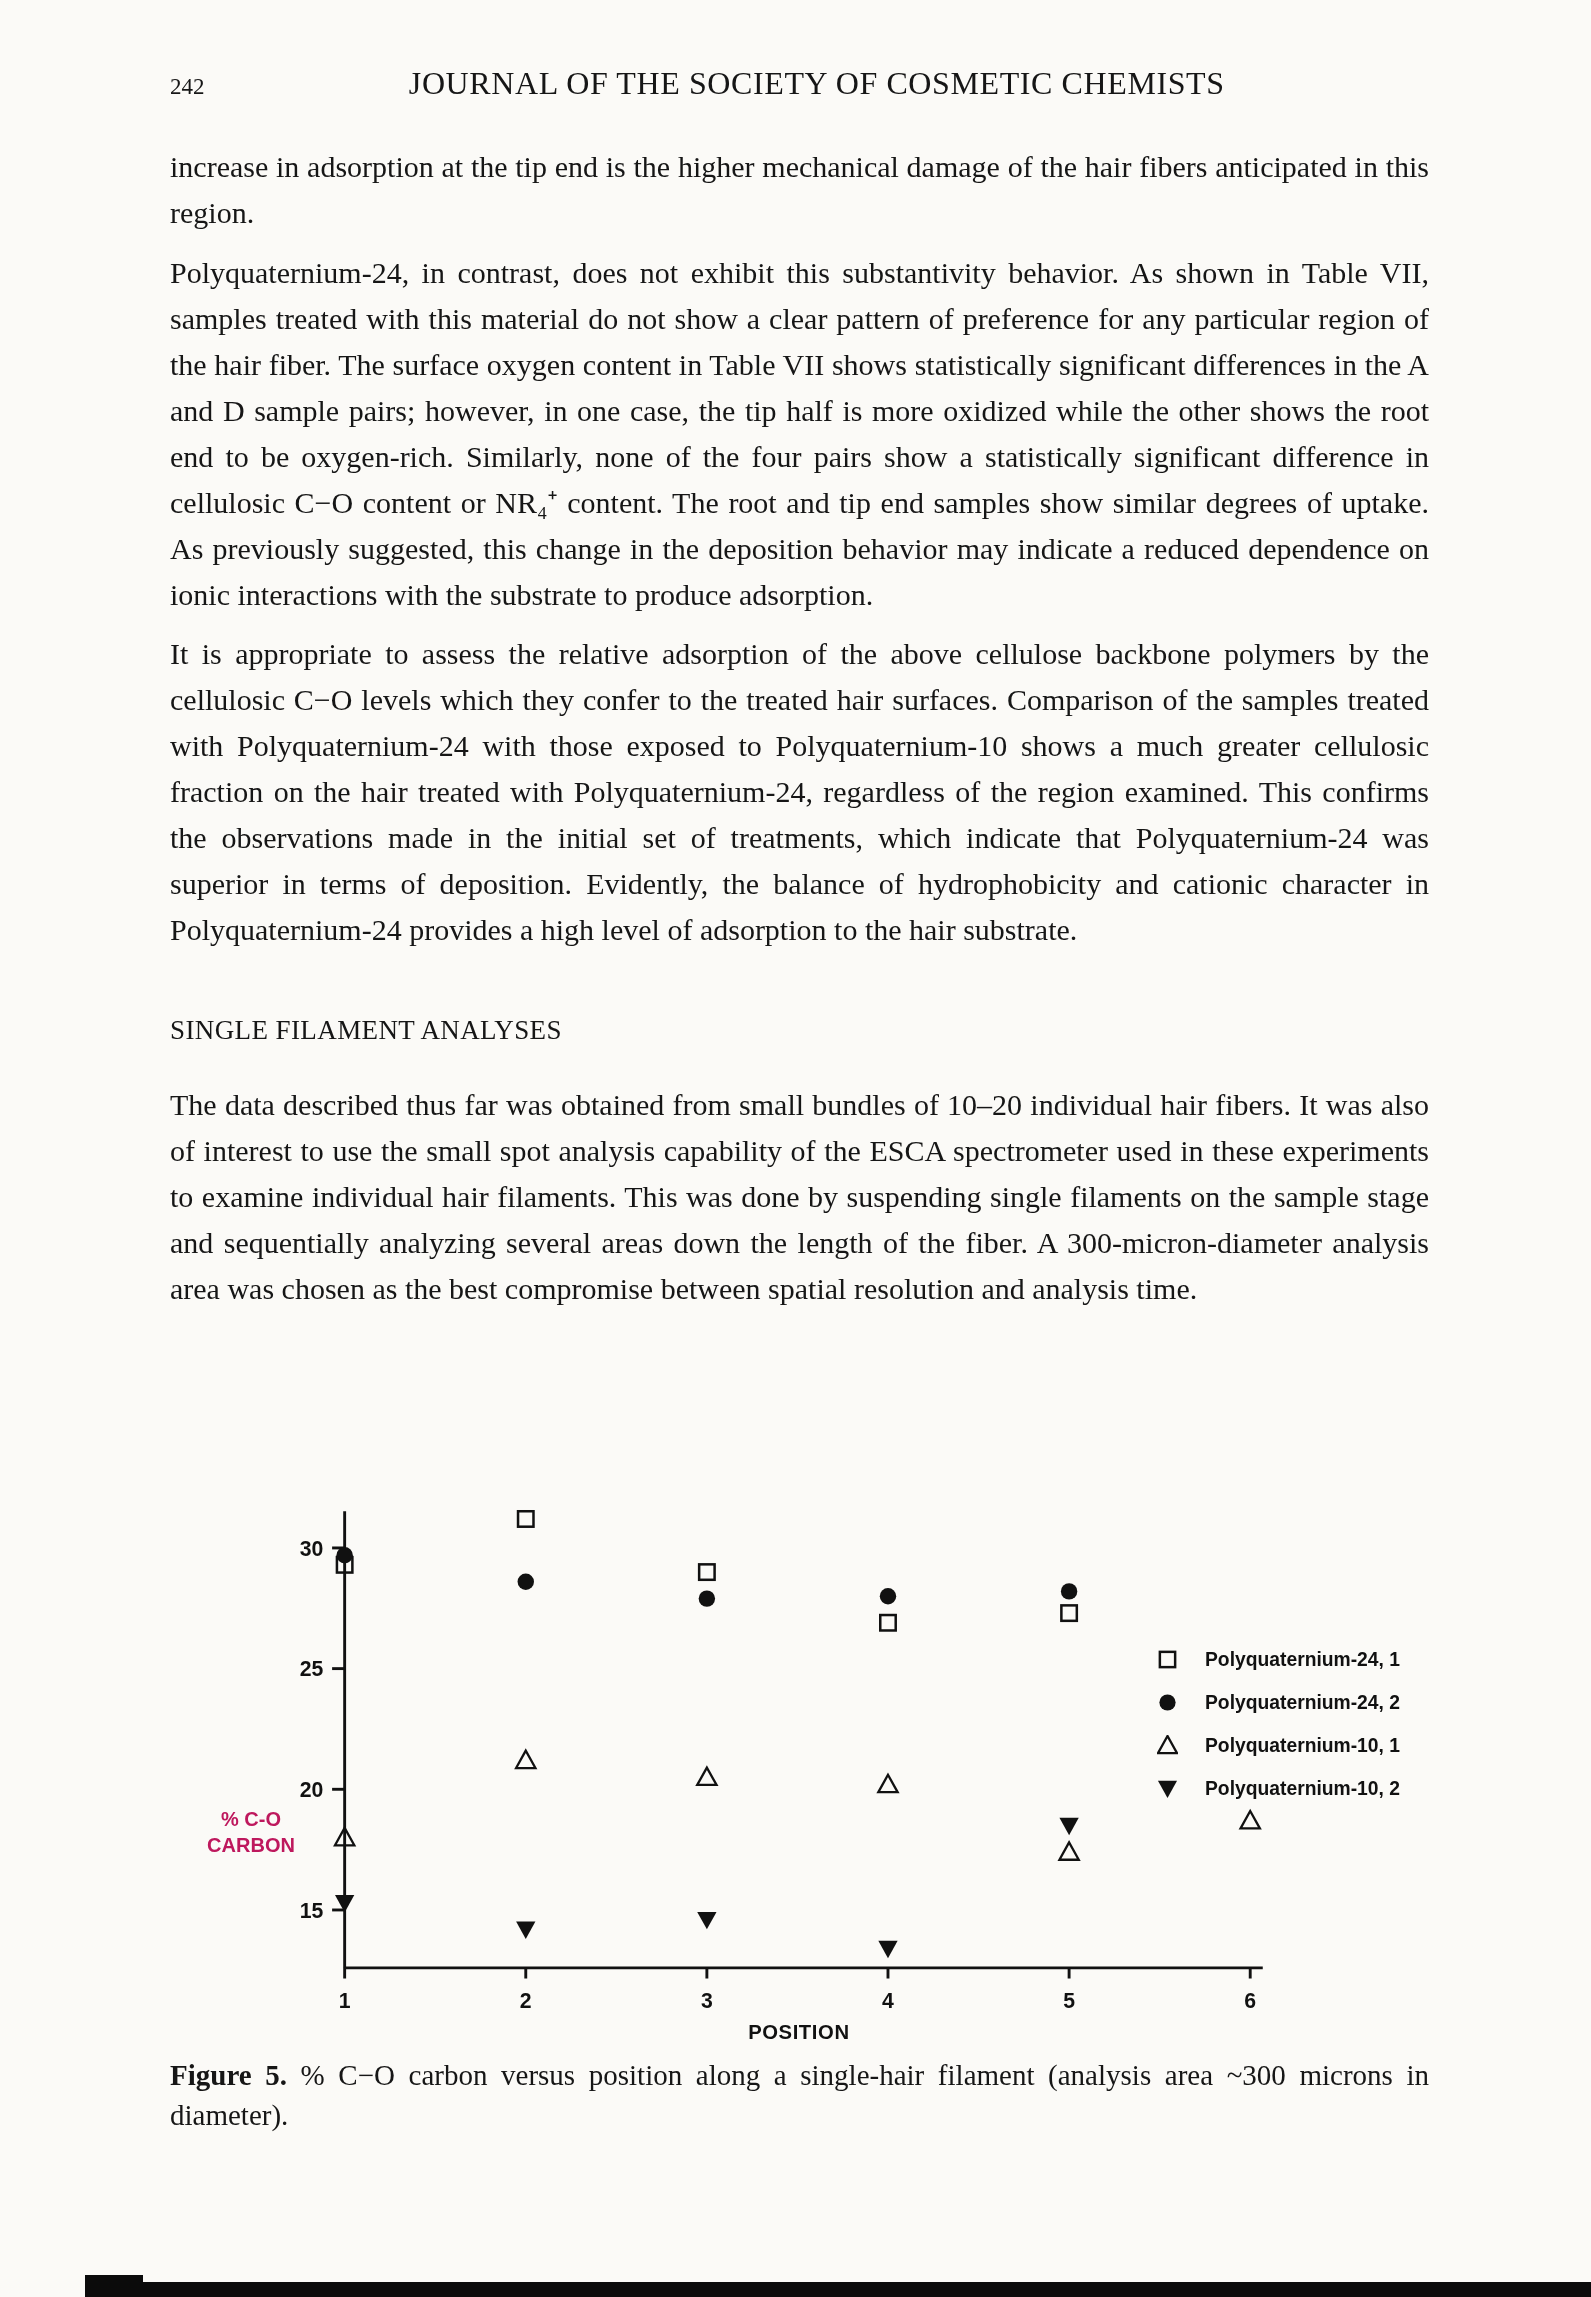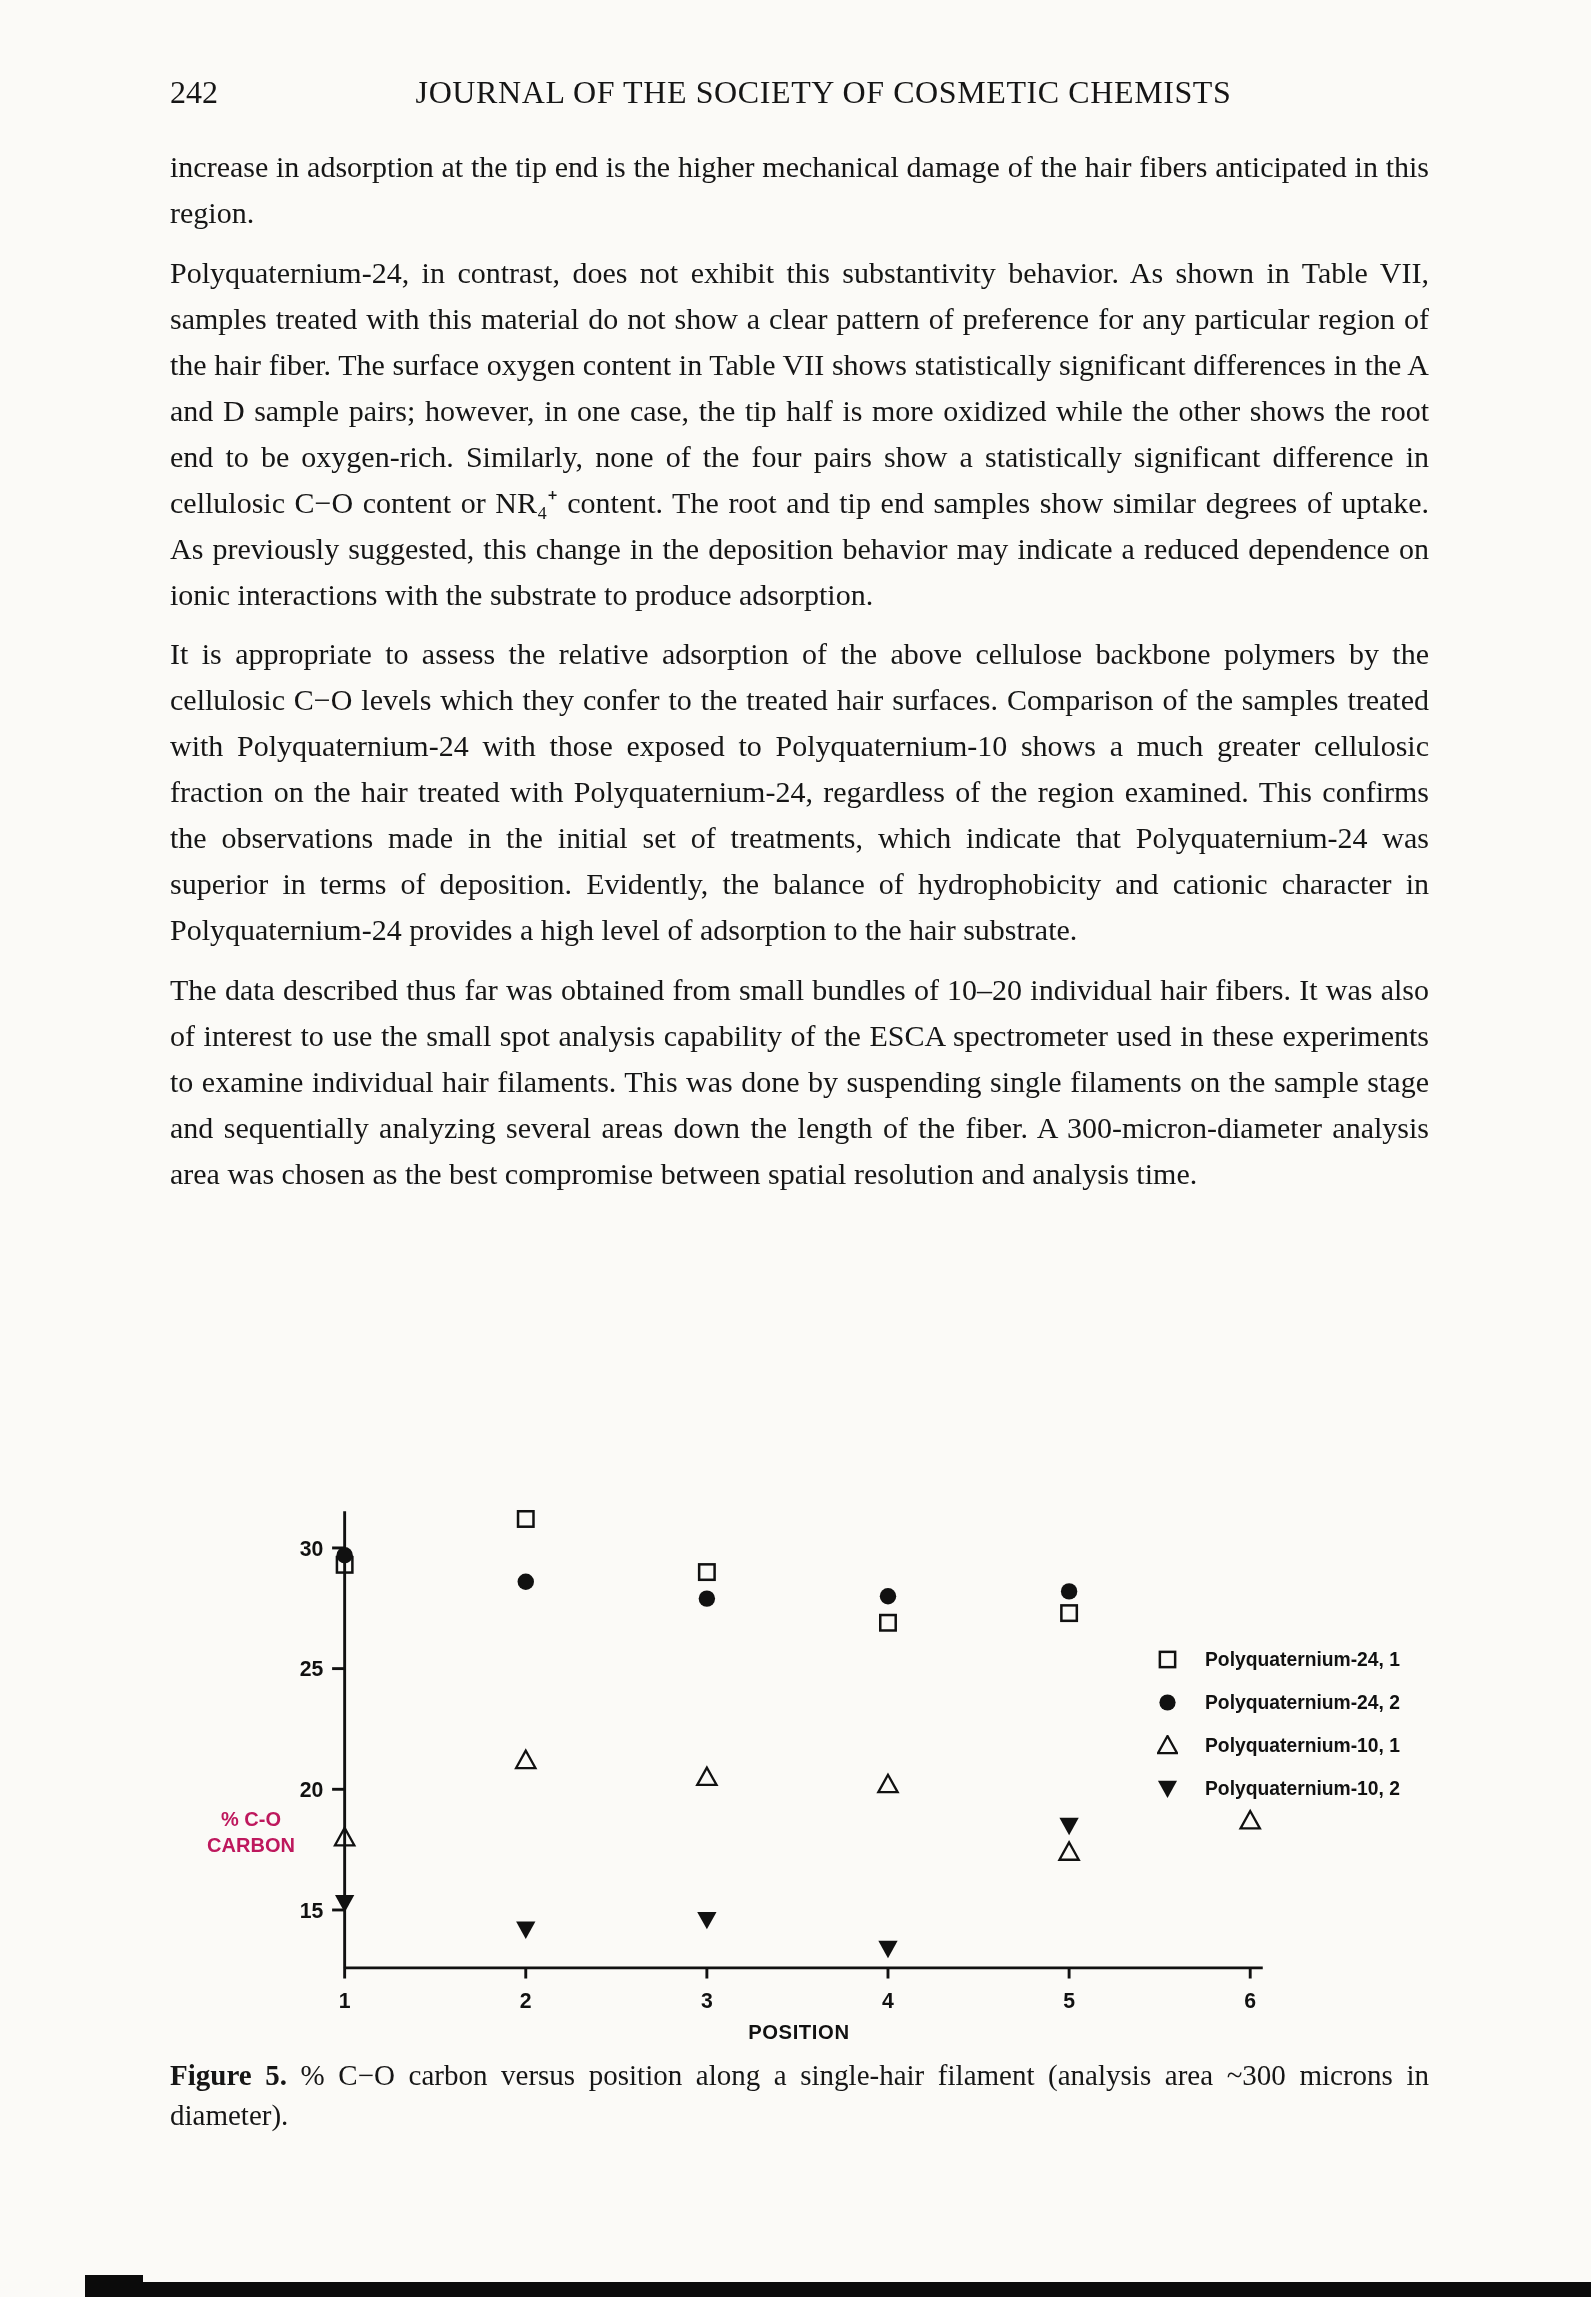--- a/index.html
+++ b/index.html
@@ -3,21 +3,21 @@
 <meta charset="utf-8">
 <style>
   *{box-sizing:border-box;}
   html,body{margin:0;padding:0;}
   body{
     width:1591px;height:2298px;position:relative;overflow:hidden;
     background:#fbfaf7;color:#161616;
     font-family:"Liberation Serif",serif;
   }
   .page-header{position:absolute;top:54px;left:170px;width:1259px;display:flex;align-items:baseline;}
-  .page-number{font-size:32px;margin-top:20px;}
+  .page-number{font-size:23px;margin-top:20px;}
   .journal-title{flex:1;text-align:center;font-size:32px;letter-spacing:0.6px;white-space:nowrap;}
   .body-text{position:absolute;top:144px;left:170px;width:1259px;font-size:30px;line-height:46px;text-align:justify;}
   .body-text p{margin:0 0 13.5px 0;}
   .section-heading{font-size:27px;font-weight:400;letter-spacing:0.4px;margin:54px 0 29px 0;text-align:left;}
   .figure{position:absolute;left:0;top:1487px;width:1591px;height:565px;}
   #chart-svg{position:absolute;left:0;top:0;}
   #chart-svg text{font-family:"Liberation Sans",sans-serif;font-weight:bold;fill:#111;}
   #chart-svg text.tick{font-size:22px;}
   #chart-svg text.axis-label{font-size:21px;letter-spacing:0.6px;}
   .y-axis-label{
@@ -37,20 +37,21 @@
 
 <div class="page-header">
   <span class="page-number">242</span>
   <span class="journal-title">JOURNAL OF THE SOCIETY OF COSMETIC CHEMISTS</span>
 </div>
 
 <main class="body-text">
   <p>increase in adsorption at the tip end is the higher mechanical damage of the hair fibers anticipated in this region.</p>
   <p>Polyquaternium-24, in contrast, does not exhibit this substantivity behavior. As shown in Table VII, samples treated with this material do not show a clear pattern of preference for any particular region of the hair fiber. The surface oxygen content in Table VII shows statistically significant differences in the A and D sample pairs; however, in one case, the tip half is more oxidized while the other shows the root end to be oxygen-rich. Similarly, none of the four pairs show a statistically significant difference in cellulosic C−O content or NR₄⁺ content. The root and tip end samples show similar degrees of uptake. As previously suggested, this change in the deposition behavior may indicate a reduced dependence on ionic interactions with the substrate to produce adsorption.</p>
   <p>It is appropriate to assess the relative adsorption of the above cellulose backbone polymers by the cellulosic C−O levels which they confer to the treated hair surfaces. Comparison of the samples treated with Polyquaternium-24 with those exposed to Polyquaternium-10 shows a much greater cellulosic fraction on the hair treated with Polyquaternium-24, regardless of the region examined. This confirms the observations made in the initial set of treatments, which indicate that Polyquaternium-24 was superior in terms of deposition. Evidently, the balance of hydrophobicity and cationic character in Polyquaternium-24 provides a high level of adsorption to the hair substrate.</p>
+  <h2 class="section-heading">SINGLE FILAMENT ANALYSES</h2>
   <p>The data described thus far was obtained from small bundles of 10–20 individual hair fibers. It was also of interest to use the small spot analysis capability of the ESCA spectrometer used in these experiments to examine individual hair filaments. This was done by suspending single filaments on the sample stage and sequentially analyzing several areas down the length of the fiber. A 300-micron-diameter analysis area was chosen as the best compromise between spatial resolution and analysis time.</p>
 </main>
 
 <div class="figure">
   <svg id="chart-svg" width="1591" height="565" viewBox="0 0 1648 585">
       <line x1="357" y1="25" x2="357" y2="498" stroke="#111111" stroke-width="3"></line>
       <line x1="357" y1="498" x2="1308" y2="498" stroke="#111111" stroke-width="3"></line>
       <line x1="344" y1="438" x2="357" y2="438" stroke="#111111" stroke-width="3"></line>
       <text x="335" y="446" text-anchor="end" class="tick">15</text>
       <line x1="344" y1="313" x2="357" y2="313" stroke="#111111" stroke-width="3"></line>

